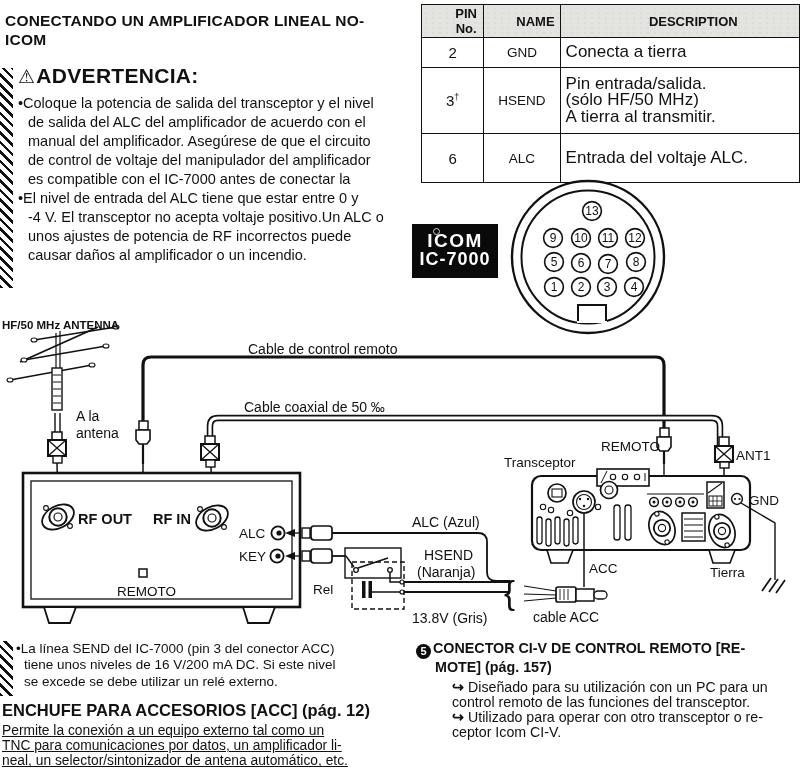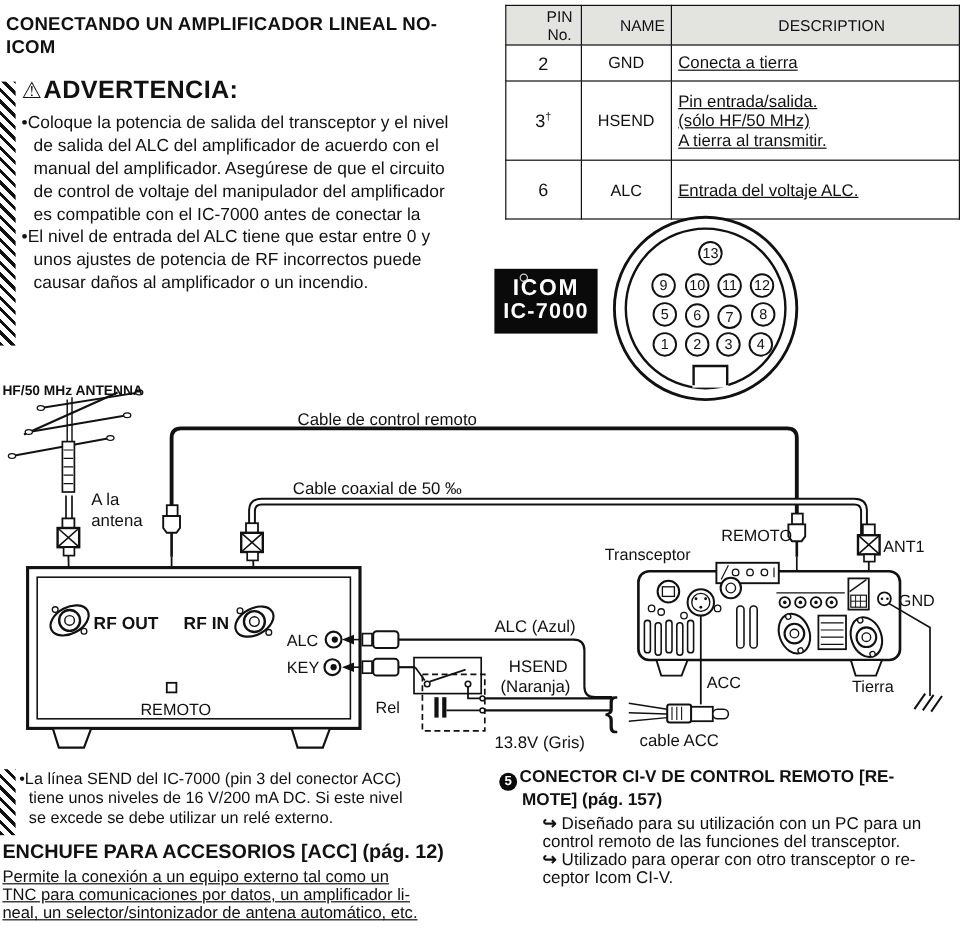--- a/index.html
+++ b/index.html
@@ -22,27 +22,27 @@
   #warn-hatch{left:0;top:68px;height:220px;}
   #warning-block{left:18px;top:64px;width:400px;}
   #warning-title{font-weight:bold;font-size:21px;margin:0 0 6px 0;letter-spacing:.3px;}
   #warning-title .warn-glyph{font-size:19px;font-weight:normal;margin-right:1px;}
   .tline{font-size:14.5px;line-height:19px;white-space:nowrap;}
   .tline.cont{padding-left:10px;}
 
   
   #pin-table{left:421px;top:4px;border-collapse:collapse;table-layout:fixed;}
   #pin-table th,#pin-table td{border:1.7px solid #111;padding:1px 5px;vertical-align:middle;}
-  #pin-table th{height:24px;font-size:13px;font-weight:normal;background:#e3e3e0;
+  #pin-table th{height:24px;font-size:13px;font-weight:bold;background:#e3e3e0;
     background-image:radial-gradient(#c8c8c4 9%, transparent 10%);background-size:7px 5px;padding-left:32px;}
   #pin-table td.c{text-align:center;}
   #pin-table .pin{font-size:15px;}
   #pin-table .pin sup{font-size:9px;}
   #pin-table .name{font-size:13.5px;}
-  #pin-table .desc div{font-size:14px;line-height:16.5px;white-space:nowrap;text-decoration:underline;}
+  #pin-table .desc div{font-size:17px;line-height:16.5px;white-space:nowrap;}
   col.c-pin{width:63px;}col.c-name{width:48px;}col.c-desc{width:251px;}
 
   
   #logo{left:412px;top:224px;width:86px;height:54px;background:#0a0a0a;color:#fff;text-align:center;}
   #logo .brand{font-weight:bold;font-size:19px;letter-spacing:1.5px;margin-top:7px;line-height:19px;}
   #logo .model{font-weight:bold;font-size:18px;letter-spacing:1px;line-height:18px;}
   #logo .ring{position:absolute;left:21px;top:4px;width:5px;height:5px;border:1.6px solid #cfcfcf;border-radius:50%;}
 
   
   #note-hatch{left:0;top:641px;height:55px;}
@@ -79,20 +79,21 @@
 <div id="warning-block" class="abs">
   <div id="warning-title">
     <span class="warn-glyph">⚠</span><span>ADVERTENCIA:</span>
   </div>
   <div class="tline">•Coloque la potencia de salida del transceptor y el nivel</div>
   <div class="tline cont">de salida del ALC del amplificador de acuerdo con el</div>
   <div class="tline cont">manual del amplificador. Asegúrese de que el circuito</div>
   <div class="tline cont">de control de voltaje del manipulador del amplificador</div>
   <div class="tline cont">es compatible con el IC-7000 antes de conectar la</div>
   <div class="tline">•El nivel de entrada del ALC tiene que estar entre 0 y</div>
+  <div class="tline cont">-4 V. El transceptor no acepta voltaje positivo.Un ALC o</div>
   <div class="tline cont">unos ajustes de potencia de RF incorrectos puede</div>
   <div class="tline cont">causar daños al amplificador o un incendio.</div>
 </div>
 
 <table id="pin-table" class="abs">
   <colgroup>
       <col class="c-pin">
       <col class="c-name">
       <col class="c-desc">
     </colgroup>

